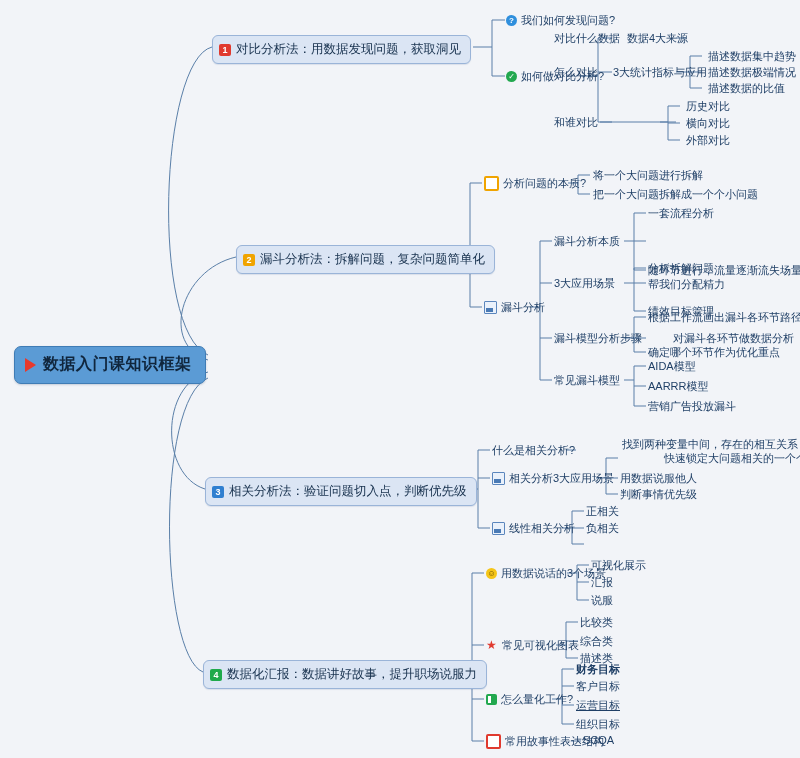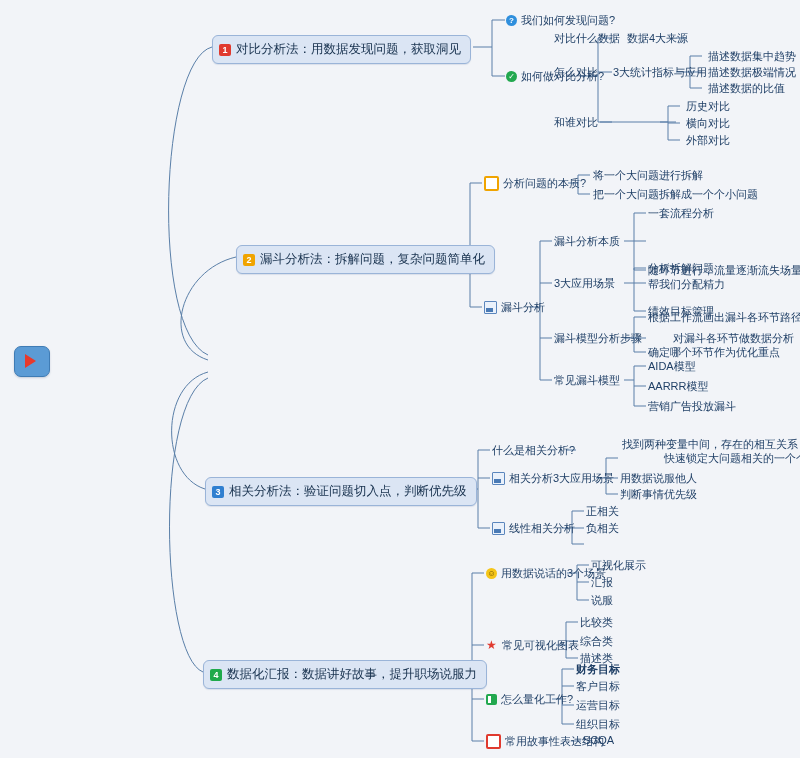--- a/index.html
+++ b/index.html
@@ -186,20 +186,21 @@
       <path d="M562,669 H574"></path>
       <path d="M562,686 H574"></path>
       <path d="M562,705 H574"></path>
       <path d="M562,724 H574"></path>
       <path d="M571,741 H581"></path>
     </g>
   </svg>
 
   <div class="node root" style="left:14px;top:346px;">
     <span class="play"></span>
+    <span class="label">数据入门课知识框架</span>
   </div>
 
   <div class="node lv1" style="left:212px;top:35px;">
     <span class="badge b-red">1</span>
     <span>对比分析法：用数据发现问题，获取洞见</span>
   </div>
   <div class="node tnode" style="left:503px;top:12px;">
     <span class="ico ico-q">?</span>
     <span>我们如何发现问题?</span>
   </div>
@@ -372,21 +373,21 @@
   <div class="node tnode" style="left:483px;top:691px;">
     <span class="ico ico-gsq"></span>
     <span>怎么量化工作?</span>
   </div>
   <div class="node tnode" style="left:573px;top:661px;font-weight:bold;">
     <span>财务目标</span>
   </div>
   <div class="node tnode" style="left:573px;top:678px;">
     <span>客户目标</span>
   </div>
-  <div class="node tnode" style="left:573px;top:697px;">
+  <div class="node tnode" style="left:573px;top:697px;text-decoration:underline;">
     <span>运营目标</span>
   </div>
   <div class="node tnode" style="left:573px;top:716px;">
     <span>组织目标</span>
   </div>
   <div class="node tnode" style="left:483px;top:733px;">
     <span class="ico ico-rsq"></span>
     <span>常用故事性表达结构</span>
   </div>
   <div class="node tnode" style="left:580px;top:733px;">

